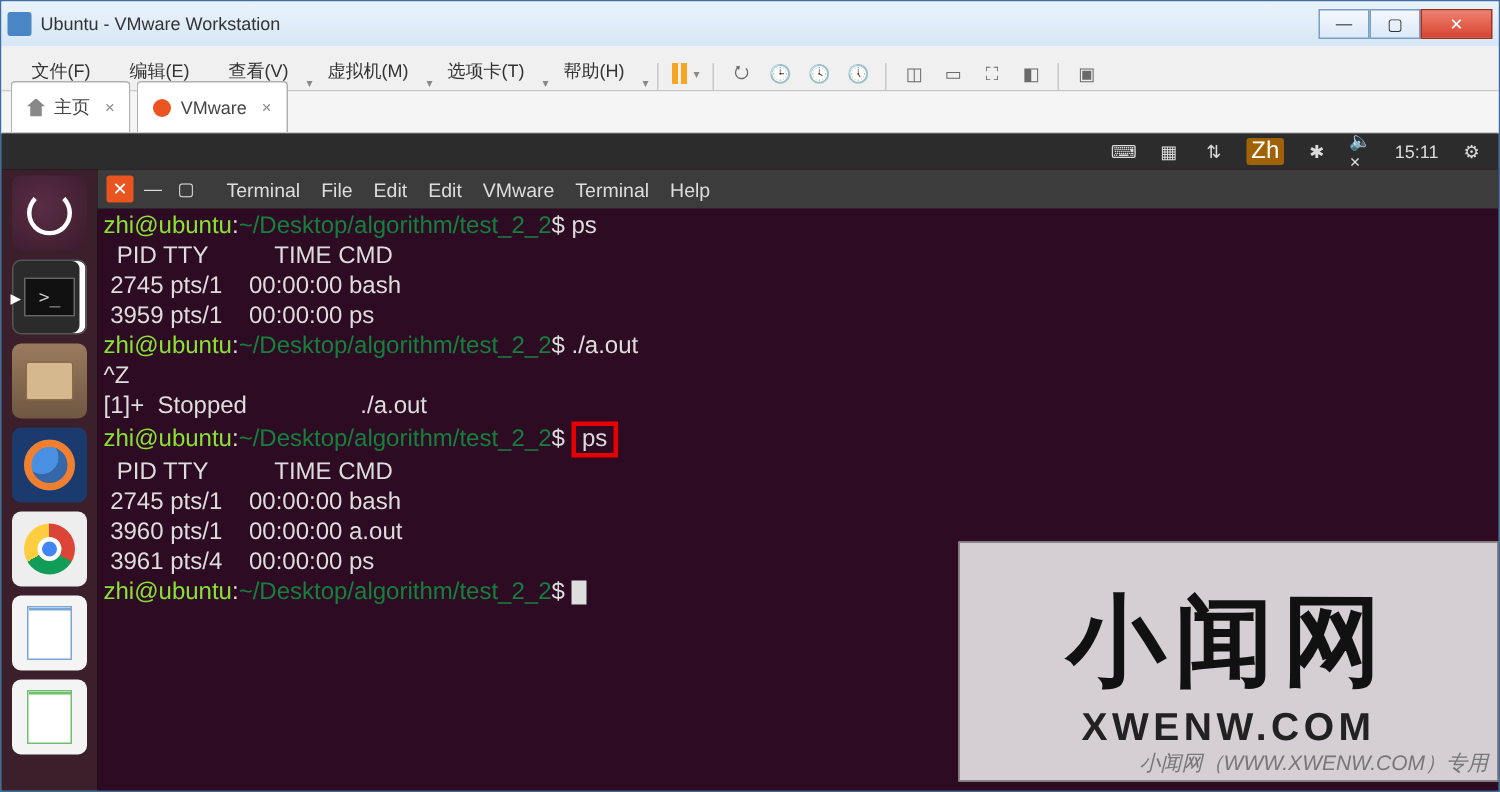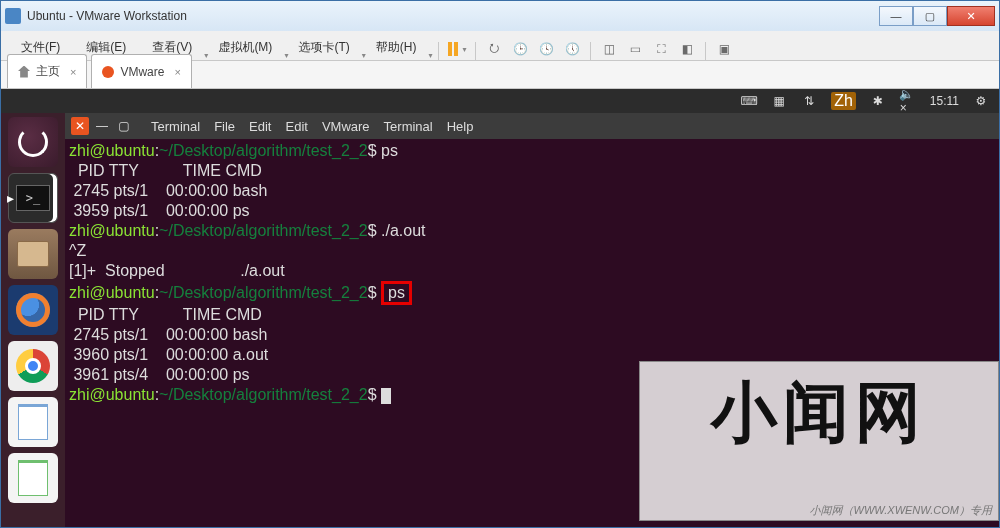--- a/index.html
+++ b/index.html
@@ -61,24 +61,24 @@
   .term-titlebar .btn { width:18px; height:18px; display:flex; align-items:center; justify-content:center; font-size:12px; }
   .term-titlebar .btn.close2 { background:#e95420; color:#fff; border-radius:2px; }
   .term-titlebar .wmenu { margin-left:14px; display:flex; gap:14px; }
   .term-body { padding:2px 4px; line-height:20px; white-space:pre; position:relative; }
   .prompt-user { color:#8ae234; }
   .prompt-path { color:#15803d; }
   .hlps { border:3px solid #e60000; padding:0 4px; display:inline-block; line-height:18px; }
   .cursor { display:inline-block; width:10px; height:16px; background:#ddd; vertical-align:middle; }
 
   
-  .watermark { position:absolute; right:0; bottom:6px; width:360px; height:160px; border:1px solid #888; background:rgba(255,255,255,0.8); display:flex; flex-direction:column; align-items:center; justify-content:flex-start; padding:6px; }
+  .watermark { position:absolute; right:0; bottom:6px; width:360px; height:160px; border:1px solid #888; background:rgba(255,255,255,0.8); display:flex; flex-direction:column; align-items:center; justify-content:center; padding:20px; }
   .watermark .big { font-size:66px; font-weight:700; letter-spacing:6px; font-family:"Microsoft YaHei","SimHei",sans-serif; color:#111; }
   .watermark .url { font-size:26px; font-weight:600; letter-spacing:3px; color:#222; margin-top:-4px;}
-  .watermark .small { position:absolute; right:6px; bottom:2px; font-size:11px; color:#777; font-style:italic; }
+  .watermark .small { position:absolute; right:6px; bottom:2px; font-size:14px; color:#777; font-style:italic; }
 </style>
 </head>
 <body>
 
 <div class="win7-window">
 
   <div class="win7-titlebar">
     <div class="app-icon"></div>
     <div class="win7-title">Ubuntu - VMware Workstation</div>
     <div class="win7-btns">
@@ -199,17 +199,18 @@
 <span class="prompt-user">zhi@ubuntu</span>:<span class="prompt-path">~/Desktop/algorithm/test_2_2</span>$ <span class="hlps">ps</span>
 <span>  PID TTY          TIME CMD</span>
 <span> 2745 pts/1    00:00:00 bash</span>
 <span> 3960 pts/1    00:00:00 a.out</span>
 <span> 3961 pts/4    00:00:00 ps</span>
 <span class="prompt-user">zhi@ubuntu</span>:<span class="prompt-path">~/Desktop/algorithm/test_2_2</span>$ <span class="cursor"></span></div>
     </div>
 
     <div class="watermark">
       <div class="big">小闻网</div>
+      <div class="url">XWENW.COM</div>
       <div class="small">小闻网（WWW.XWENW.COM）专用</div>
     </div>
 
   </div>
 </div>
 
 </body></html>

